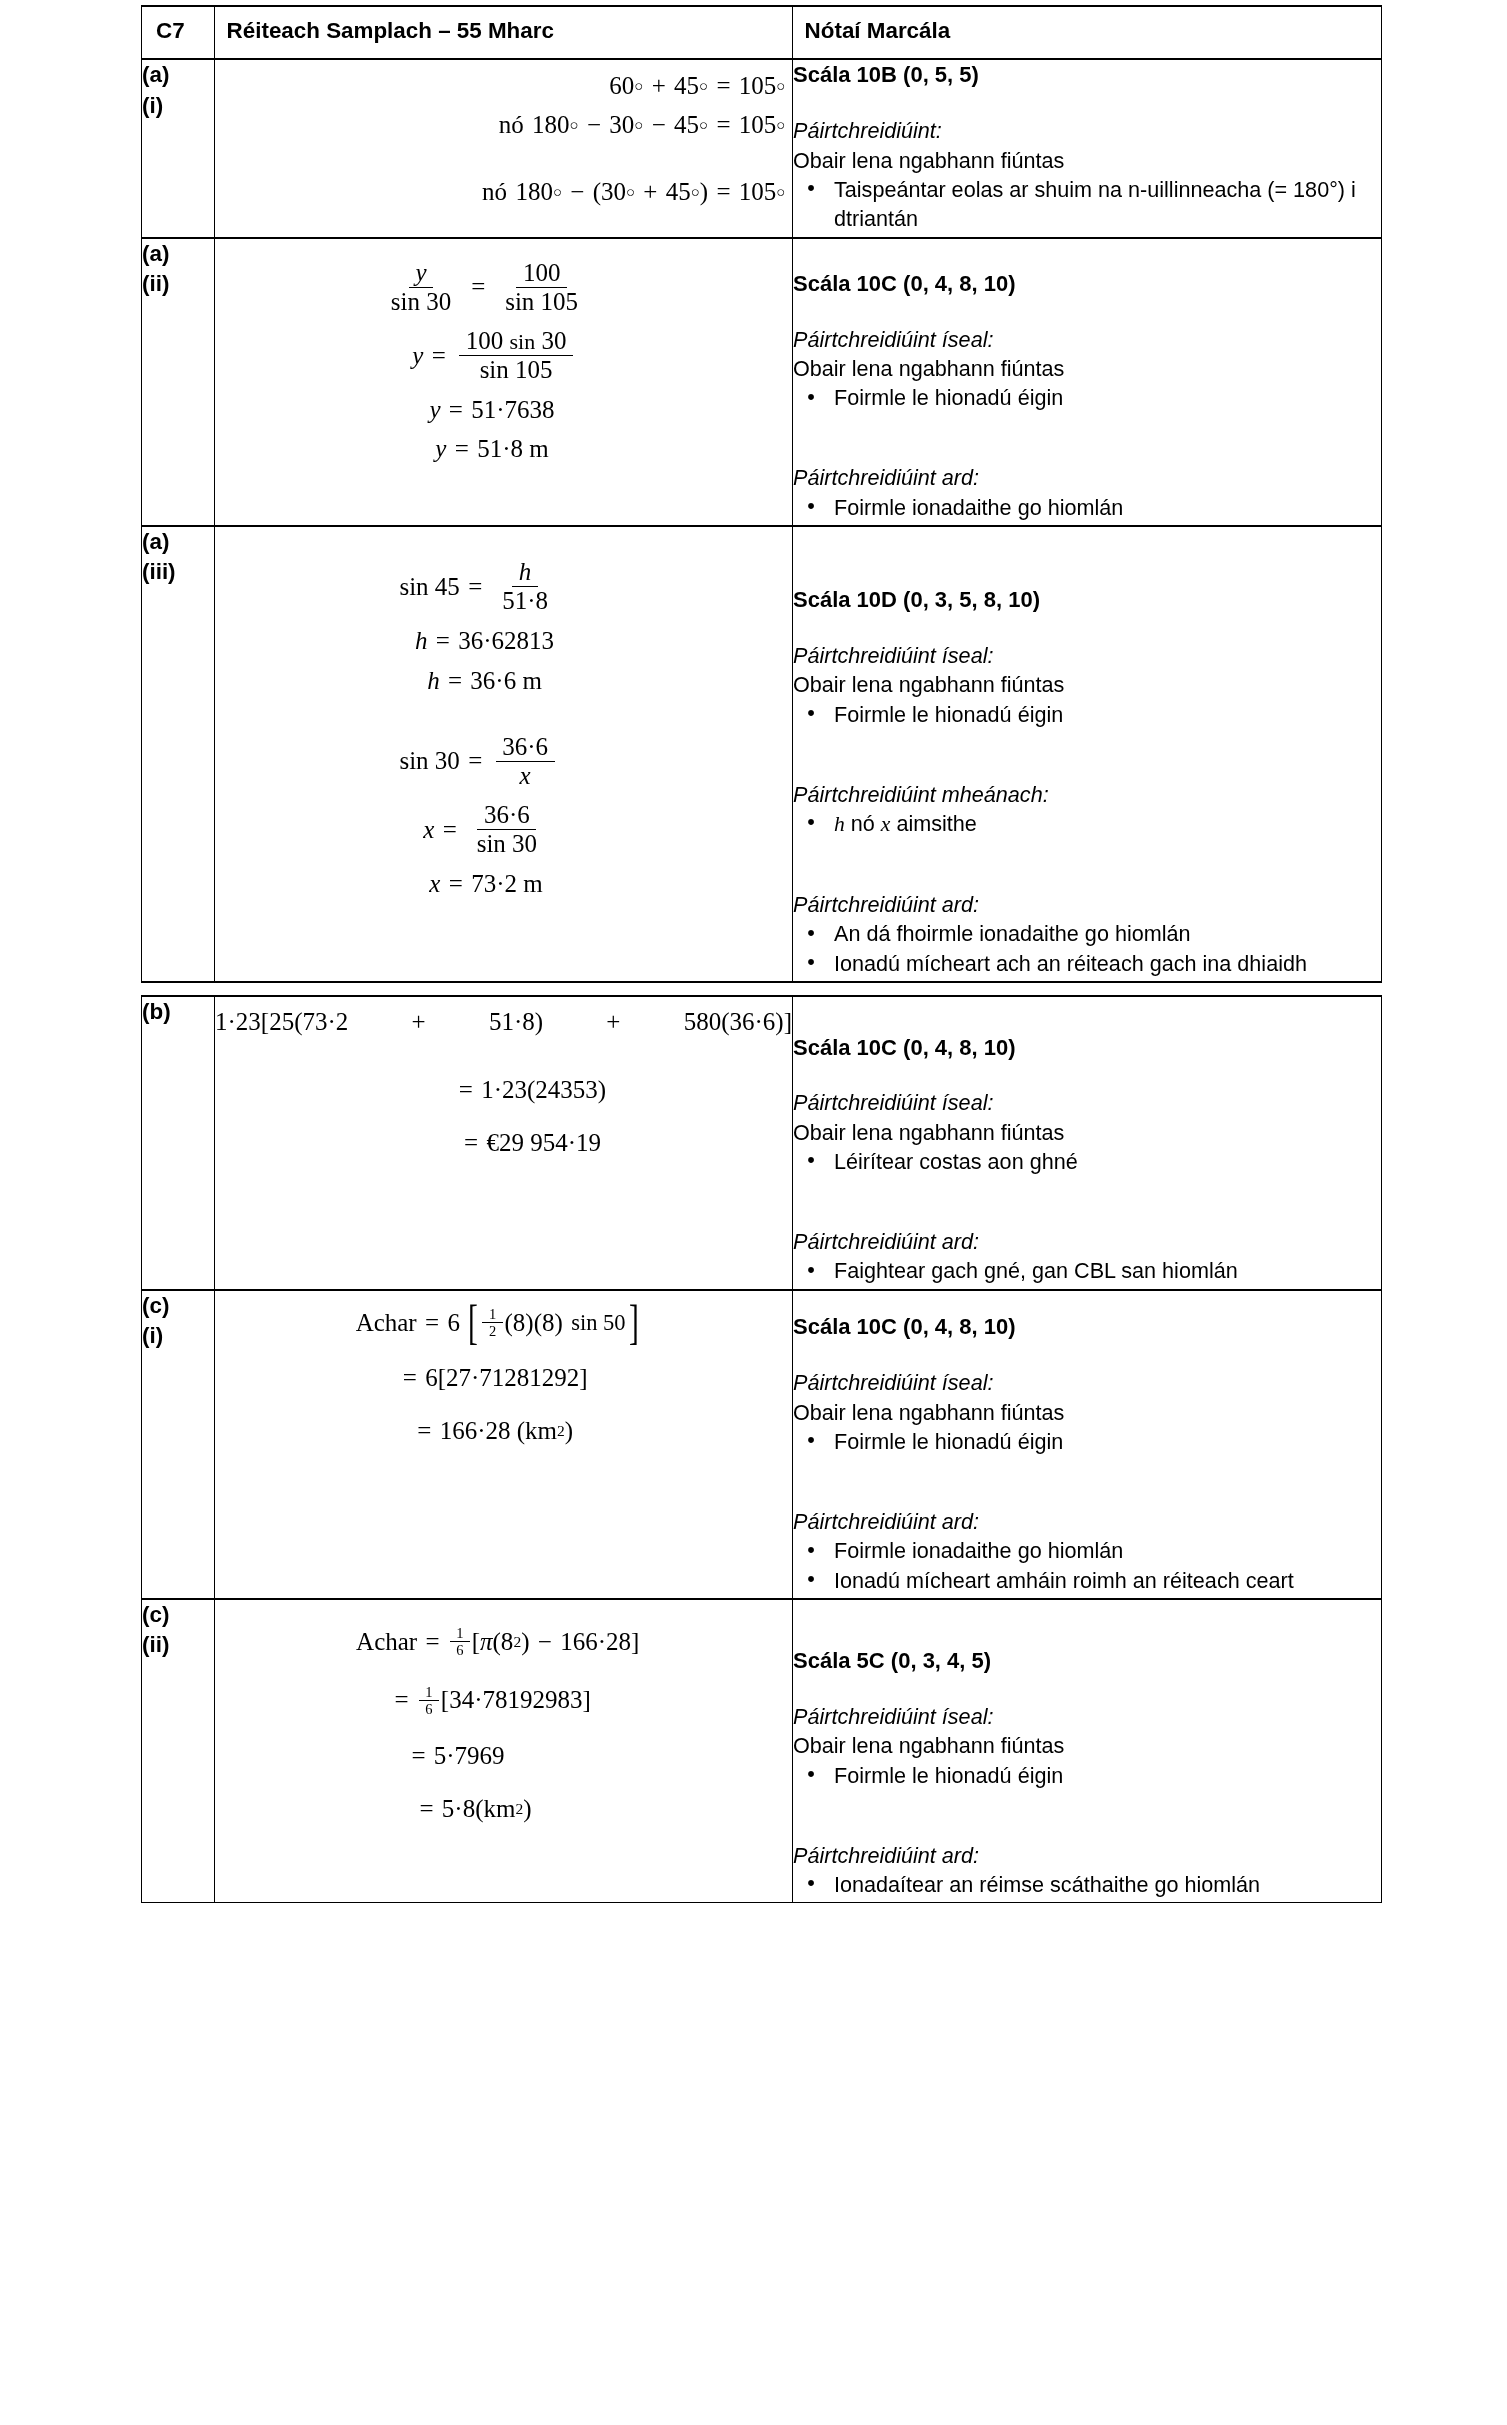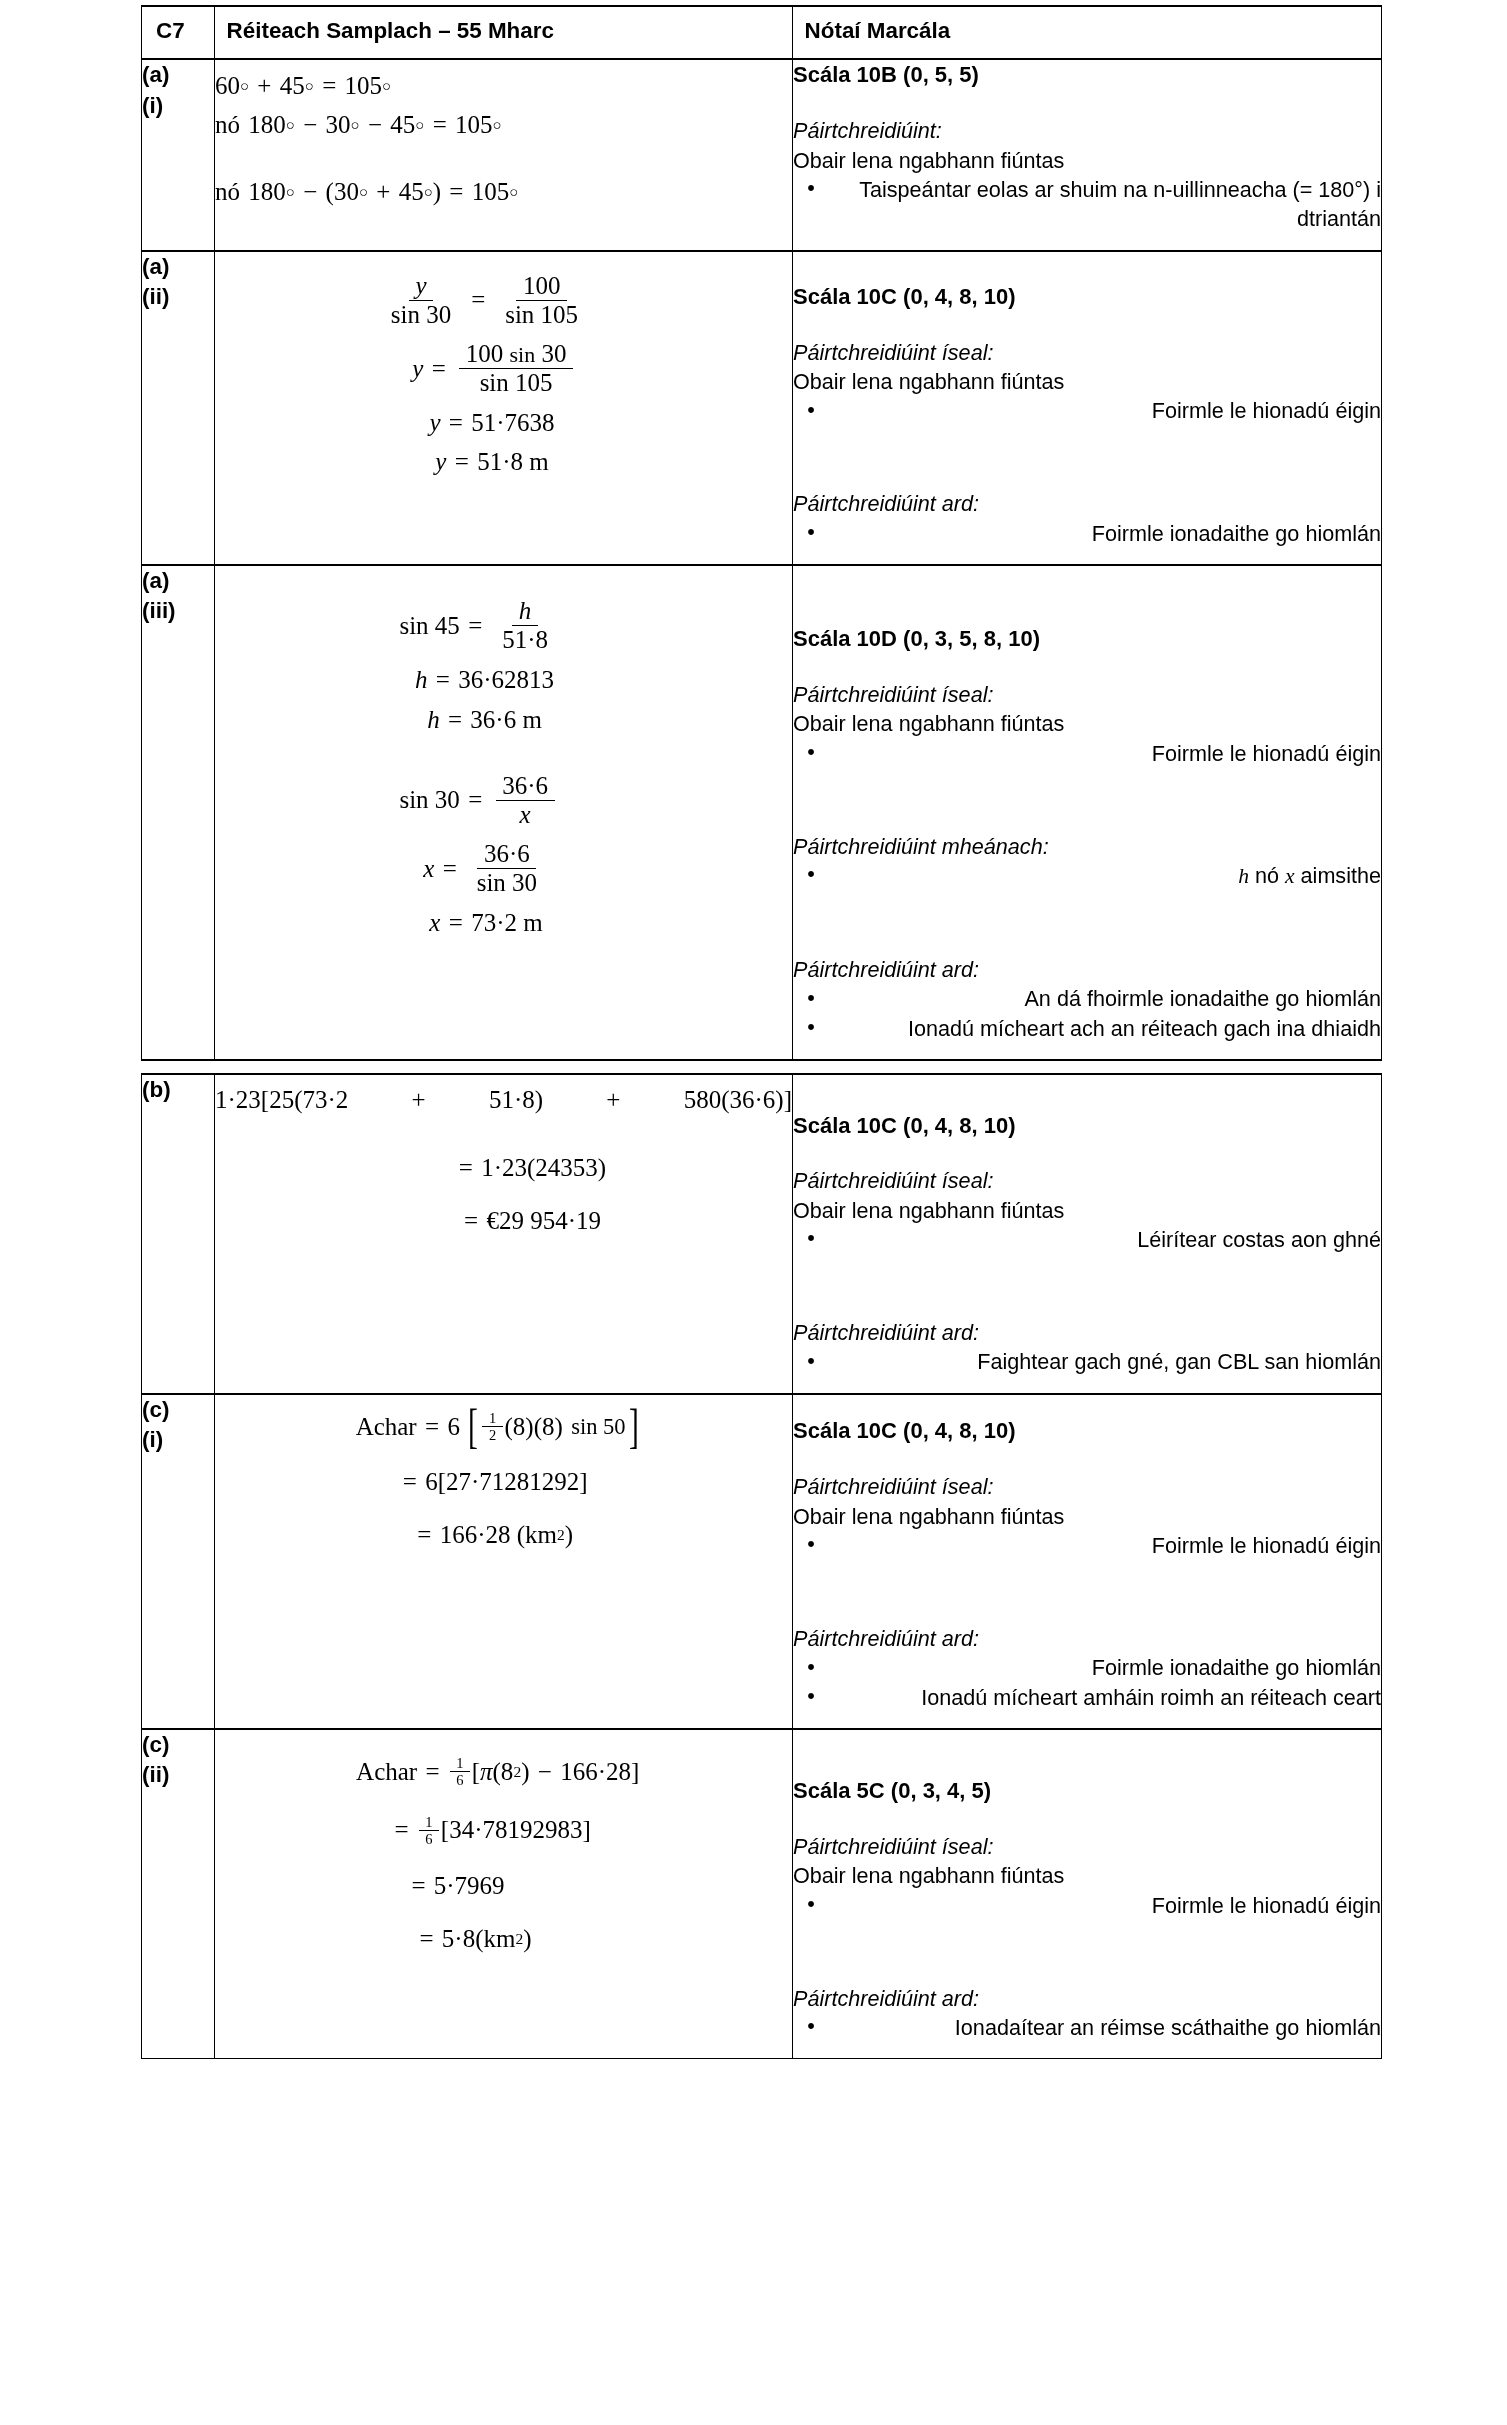--- a/index.html
+++ b/index.html
@@ -76,42 +76,41 @@
     font-size: 21.6px;
     line-height: 1.36;
   }
 
   
   .scale-title { font-weight: bold; font-size: 22px; }
   .pc-head { font-style: italic; margin-top: 26px; }
   .plain { }
   .notes ul {
     margin: 0 0 0 3.3px;
-    padding: 0 0 16px 36px;
+    padding: 0 0 3px 36px;
     list-style: none;
-    text-align: right;
   }
   .notes ul li {
     position: relative;
     padding: 0 0 0 1.7px;
     margin: 0;
   }
   .notes ul li::before {
     content: "\2022";
     position: absolute;
     left: -25px;
     top: -1.7px;
     font-size: 21.6px;
   }
   .notes .gap { height: 21.6px; }
   .mi { font-family: "Liberation Serif", serif; font-style: italic; }
 
   
   .eq { display: flex; align-items: center; white-space: nowrap; }
-  .eq.r  { }
+  .eq.r  { justify-content: flex-end; }
   .eq.c  { justify-content: center; }
   .var  { font-style: italic; }
   .op   { margin: 0 8.3px; }
   .deg  { font-size: 0.6em; vertical-align: super; line-height: 0; }
   .sup  { font-size: 0.62em; vertical-align: super; line-height: 0; }
 
   .frac {
     display: inline-flex;
     flex-direction: column;
     align-items: center;

